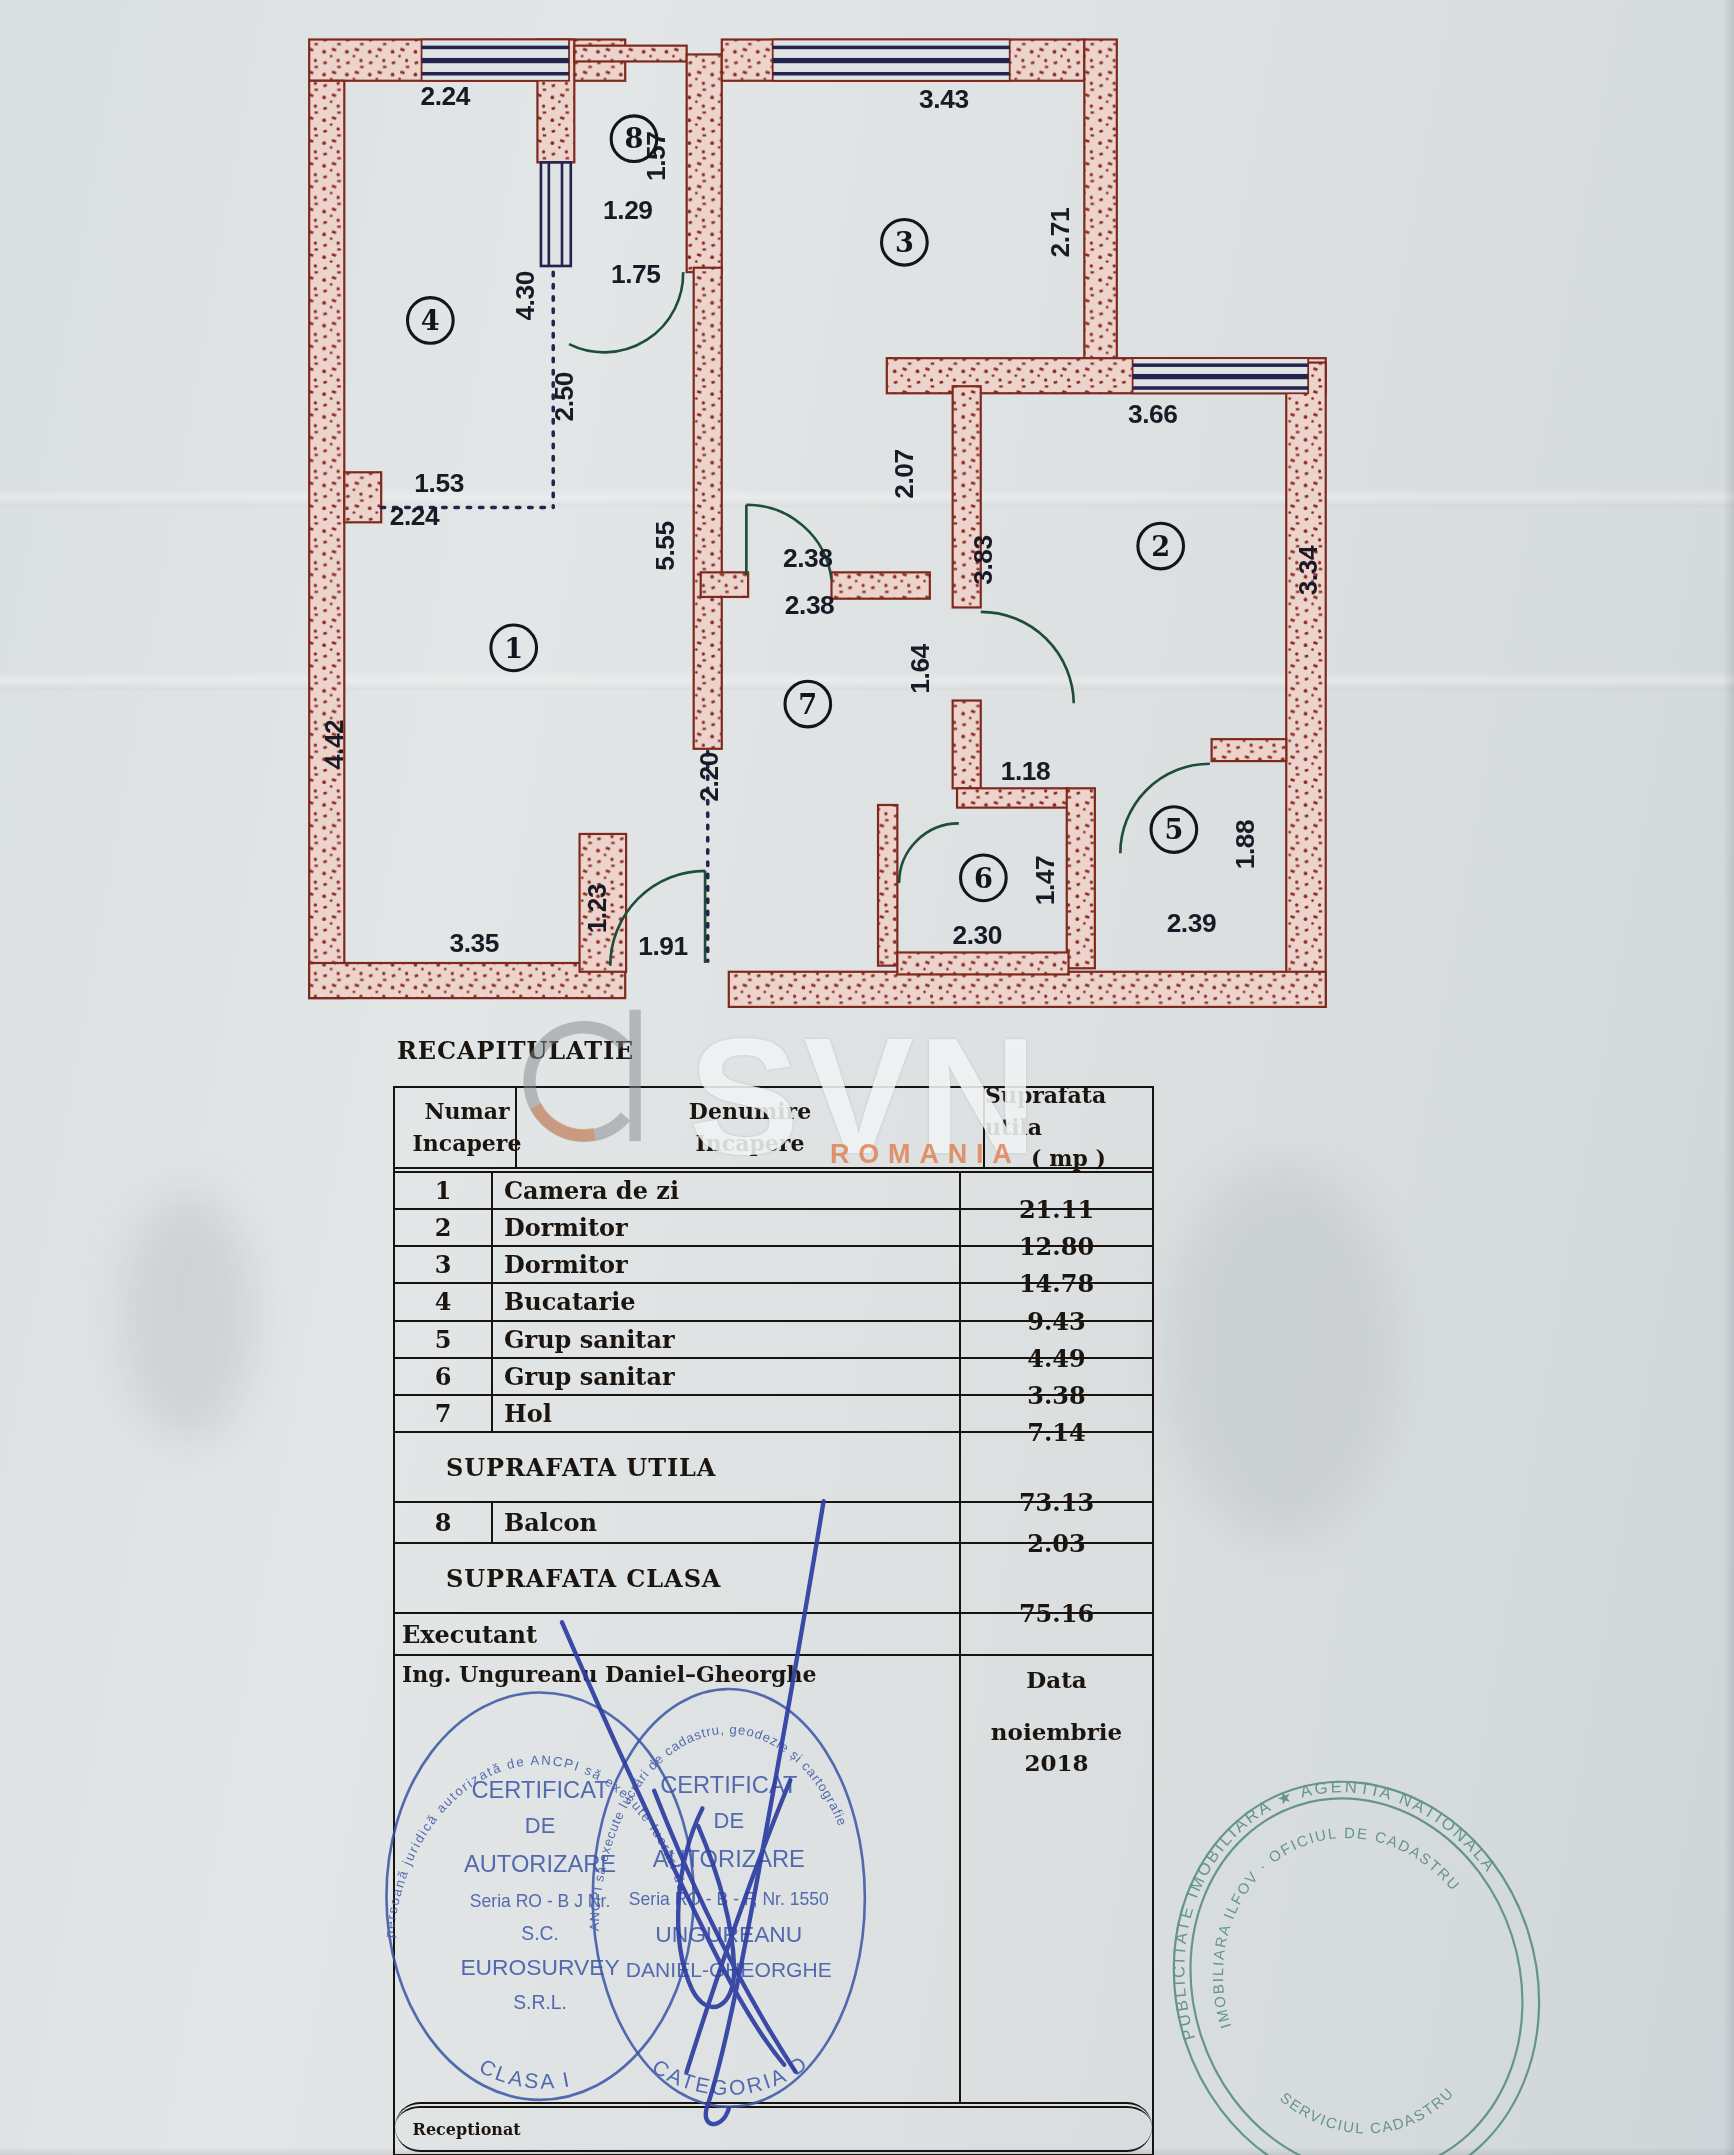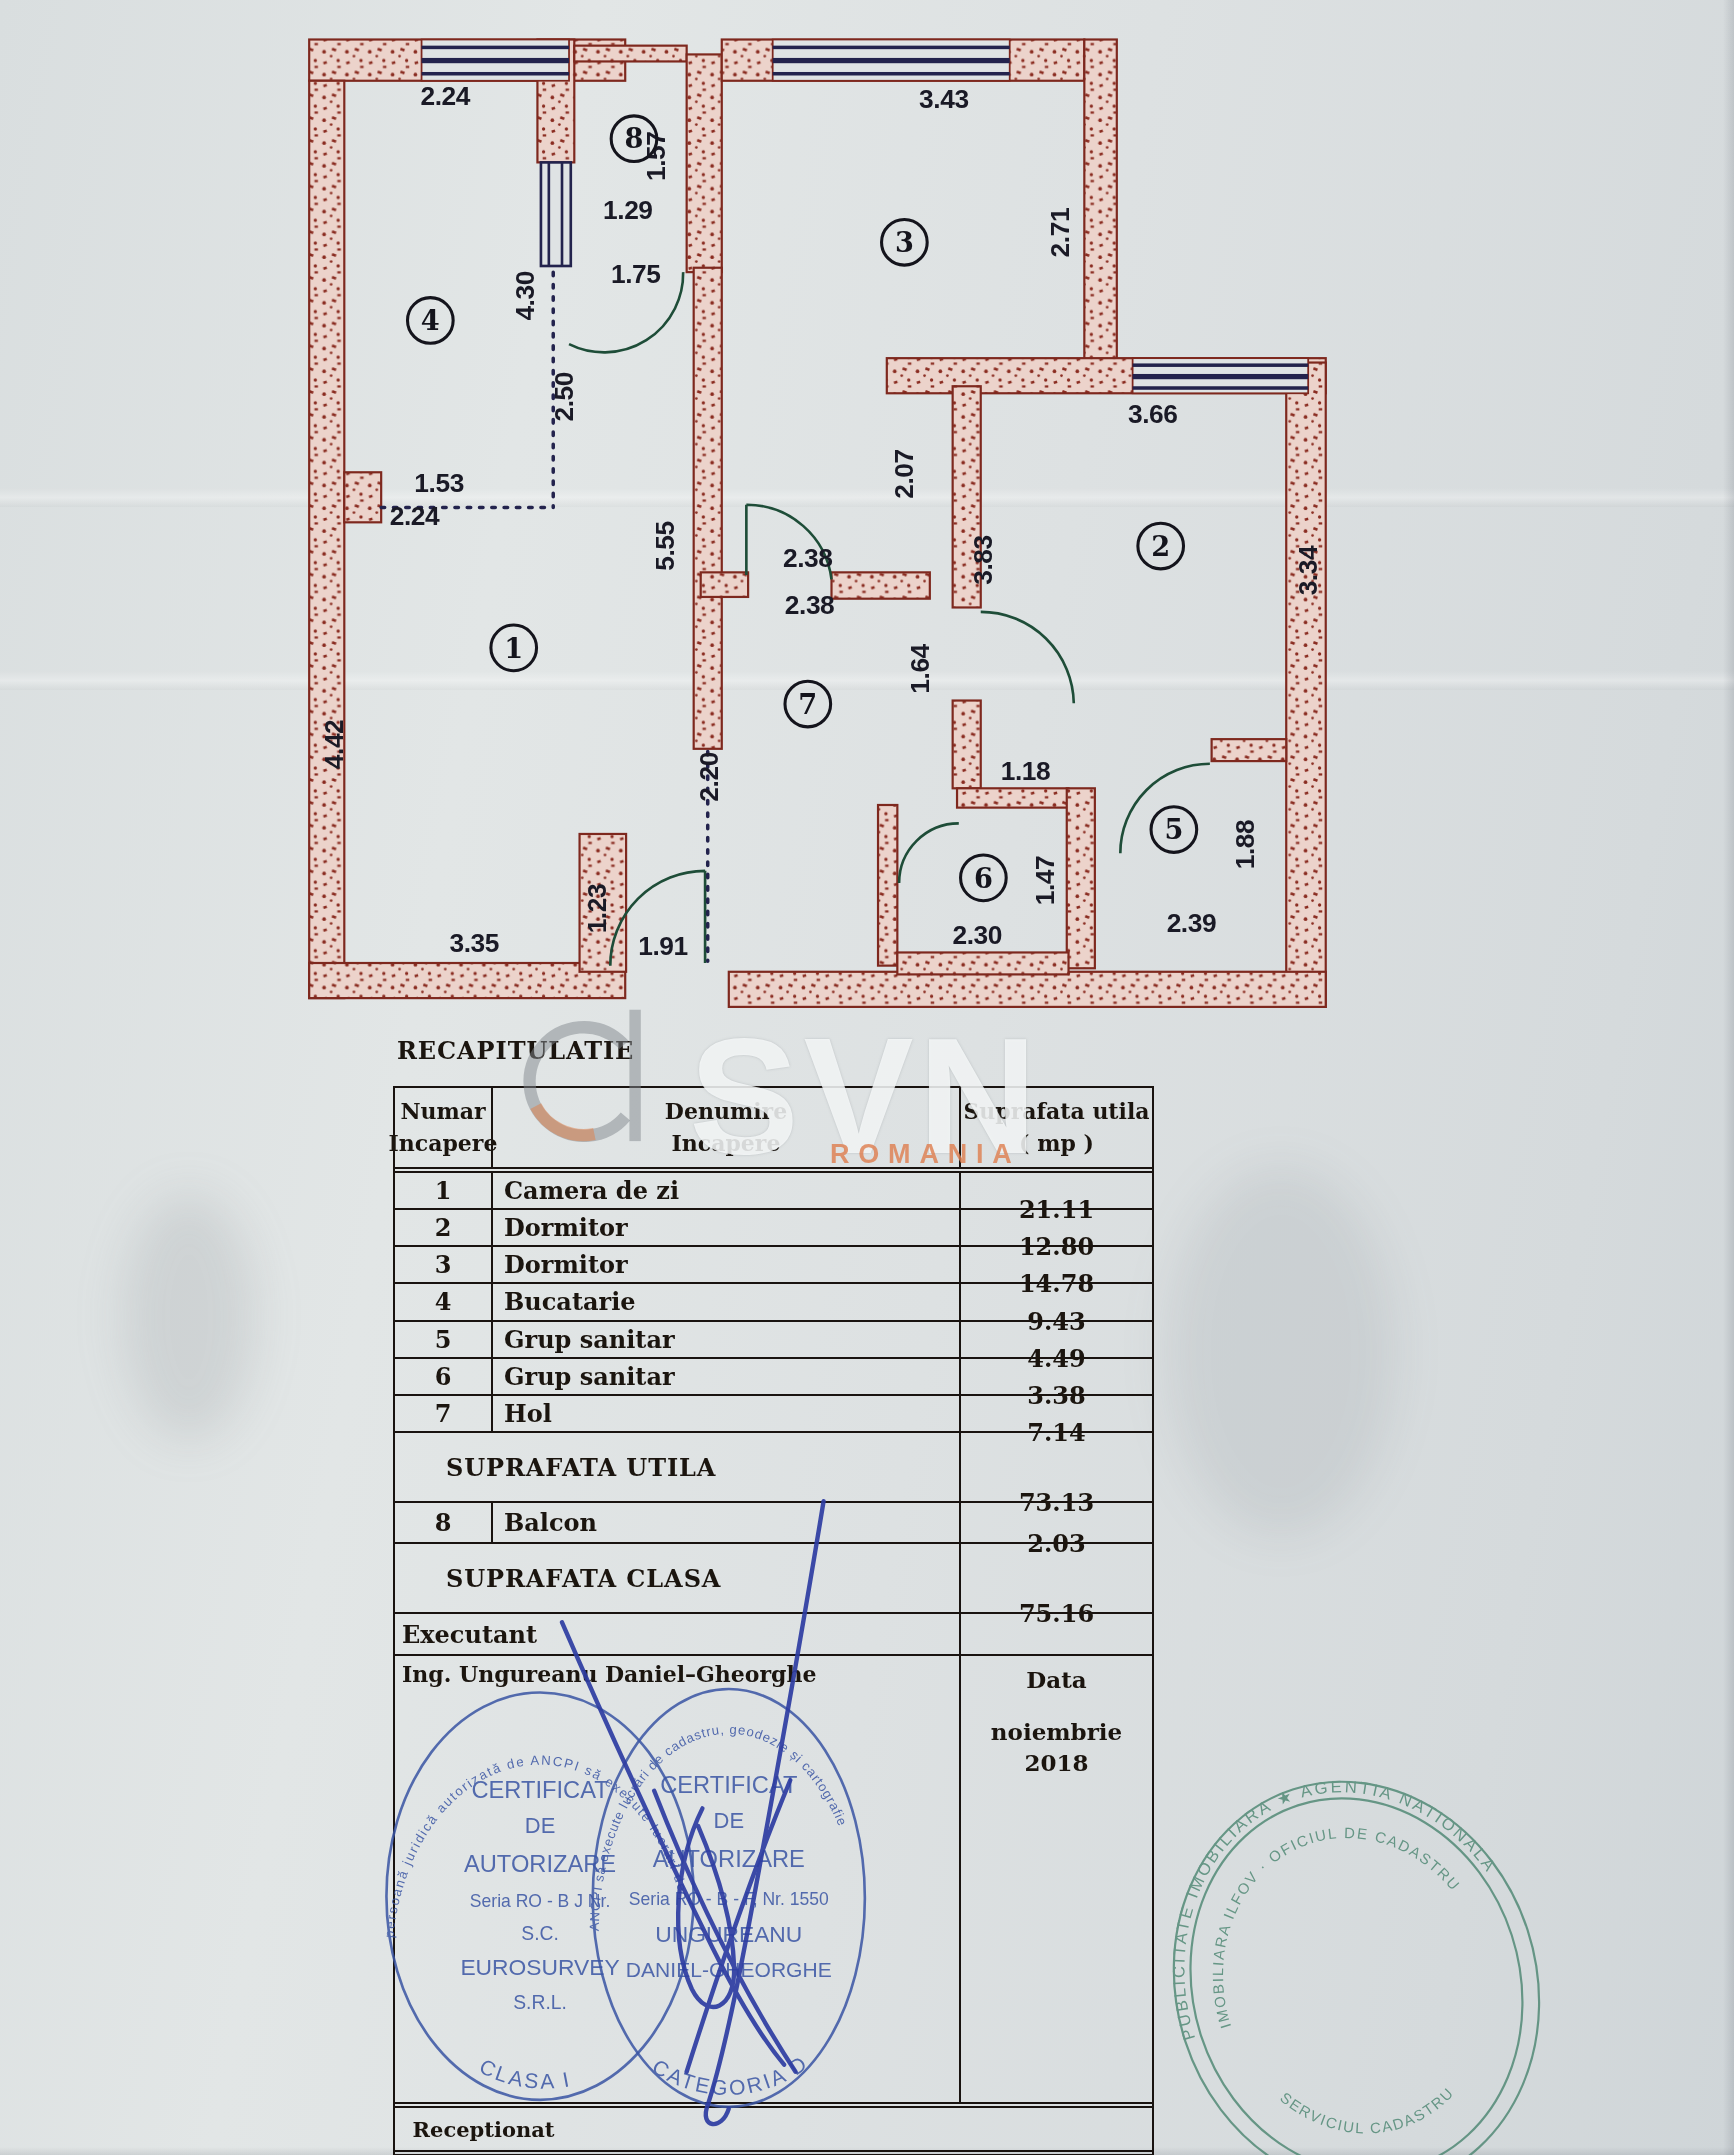--- a/index.html
+++ b/index.html
@@ -17,21 +17,21 @@
   
   .dim{font-family:"Liberation Sans",sans-serif;font-weight:bold;font-size:30px;fill:#1a1a26;letter-spacing:-0.5px;}
   .roomnum{font-family:"DejaVu Serif",serif;font-weight:bold;font-size:31px;fill:#14141c;}
 
   
   #recap-title{position:absolute;left:397px;top:1036px;font-family:"DejaVu Serif",serif;
      font-weight:bold;font-size:24px;letter-spacing:0.9px;color:#1b150f;}
   #recap{position:absolute;left:393px;top:1086px;width:761px;height:1070px;
      border:2.6px solid #191310;box-sizing:border-box;color:#1b150f;
      font-family:"DejaVu Serif",serif;font-weight:bold;z-index:2;}
-  .hrow{display:flex;height:79px;border-bottom:6.1px double #191310;}
+  .hrow{display:flex;height:79px;border-bottom:6.1px double #191310;padding-left:24px;}
   .hc{box-sizing:border-box;display:flex;flex-direction:column;justify-content:center;align-items:center;
       font-size:22px;line-height:1.45;}
   .hc1{width:98px;border-right:2.6px solid #191310;}
   .hc2{width:468px;border-right:2.6px solid #191310;}
   .hc3{flex:1;}
   #rows{height:260px;display:flex;flex-direction:column;}
   .trow{flex:1;display:flex;border-bottom:2.6px solid #191310;font-size:24px;}
   .c1{width:98px;border-right:2.6px solid #191310;display:flex;align-items:center;justify-content:center;box-sizing:border-box;}
   .c2{width:468px;border-right:2.6px solid #191310;display:flex;align-items:center;box-sizing:border-box;padding-left:11px;}
   .c3{flex:1;position:relative;box-sizing:border-box;}
@@ -40,21 +40,21 @@
   .sumlab{width:566px;border-right:2.6px solid #191310;display:flex;align-items:center;padding-left:51px;box-sizing:border-box;letter-spacing:0.9px;}
   .balcrow{height:39px;display:flex;border-bottom:2.6px solid #191310;font-size:24px;}
   .execrow{height:40px;display:flex;border-bottom:2.6px solid #191310;font-size:24px;}
   .execlab{width:566px;border-right:2.6px solid #191310;display:flex;align-items:center;padding-left:7px;box-sizing:border-box;}
   .exec3{flex:1;position:relative;}
   .bigrow{height:446px;display:flex;font-size:22px;}
   .bigleft{width:566px;border-right:2.6px solid #191310;box-sizing:border-box;padding:5.3px 0 0 7px;}
   .bigright{flex:1;text-align:center;padding-top:10px;box-sizing:border-box;font-size:23px;}
   .datecell{margin-top:23px;line-height:1.35;}
   .recrow{height:50px;border-top:6.1px double #191310;border-bottom:2.6px solid #191310;
-          display:flex;align-items:center;padding-left:17.6px;box-sizing:border-box;font-size:21px;}
+          display:flex;align-items:center;padding-left:17.6px;box-sizing:border-box;font-size:16px;border-radius:25px;}
 
   
   #wm-svn{position:absolute;left:665px;top:1002px;z-index:3;font-weight:bold;font-size:165px;
      color:rgba(249,251,251,.82);letter-spacing:4.4px;font-family:"Liberation Sans",sans-serif;
      text-shadow:0 0 2.6px rgba(120,126,132,.35);pointer-events:none;margin-left:24px;}
   #wm-rom{position:absolute;left:830px;top:1139px;z-index:3;font-weight:bold;font-size:27px;
      color:rgba(222,127,80,.82);letter-spacing:8.8px;font-family:"Liberation Sans",sans-serif;pointer-events:none;}
   #wm-logo{position:absolute;left:496px;top:1001px;z-index:3;pointer-events:none;}
 
   

